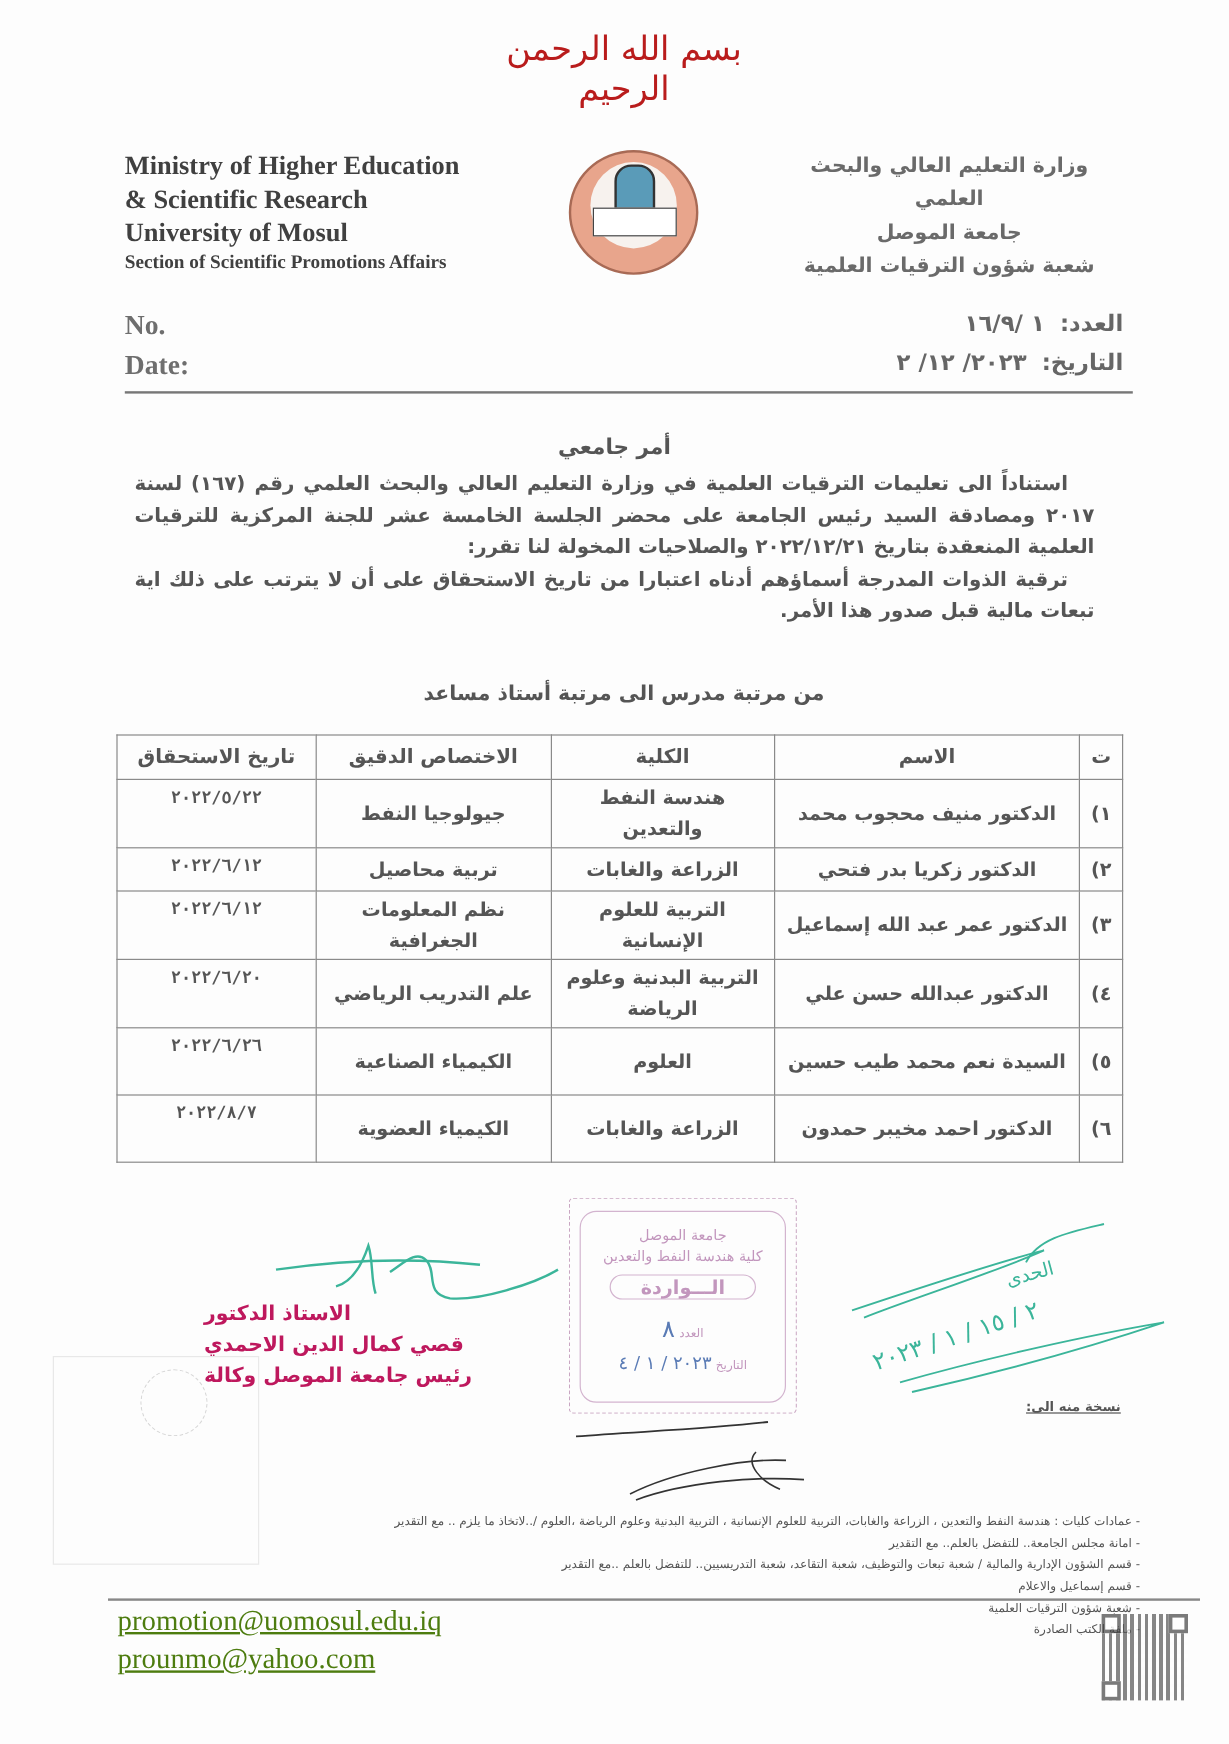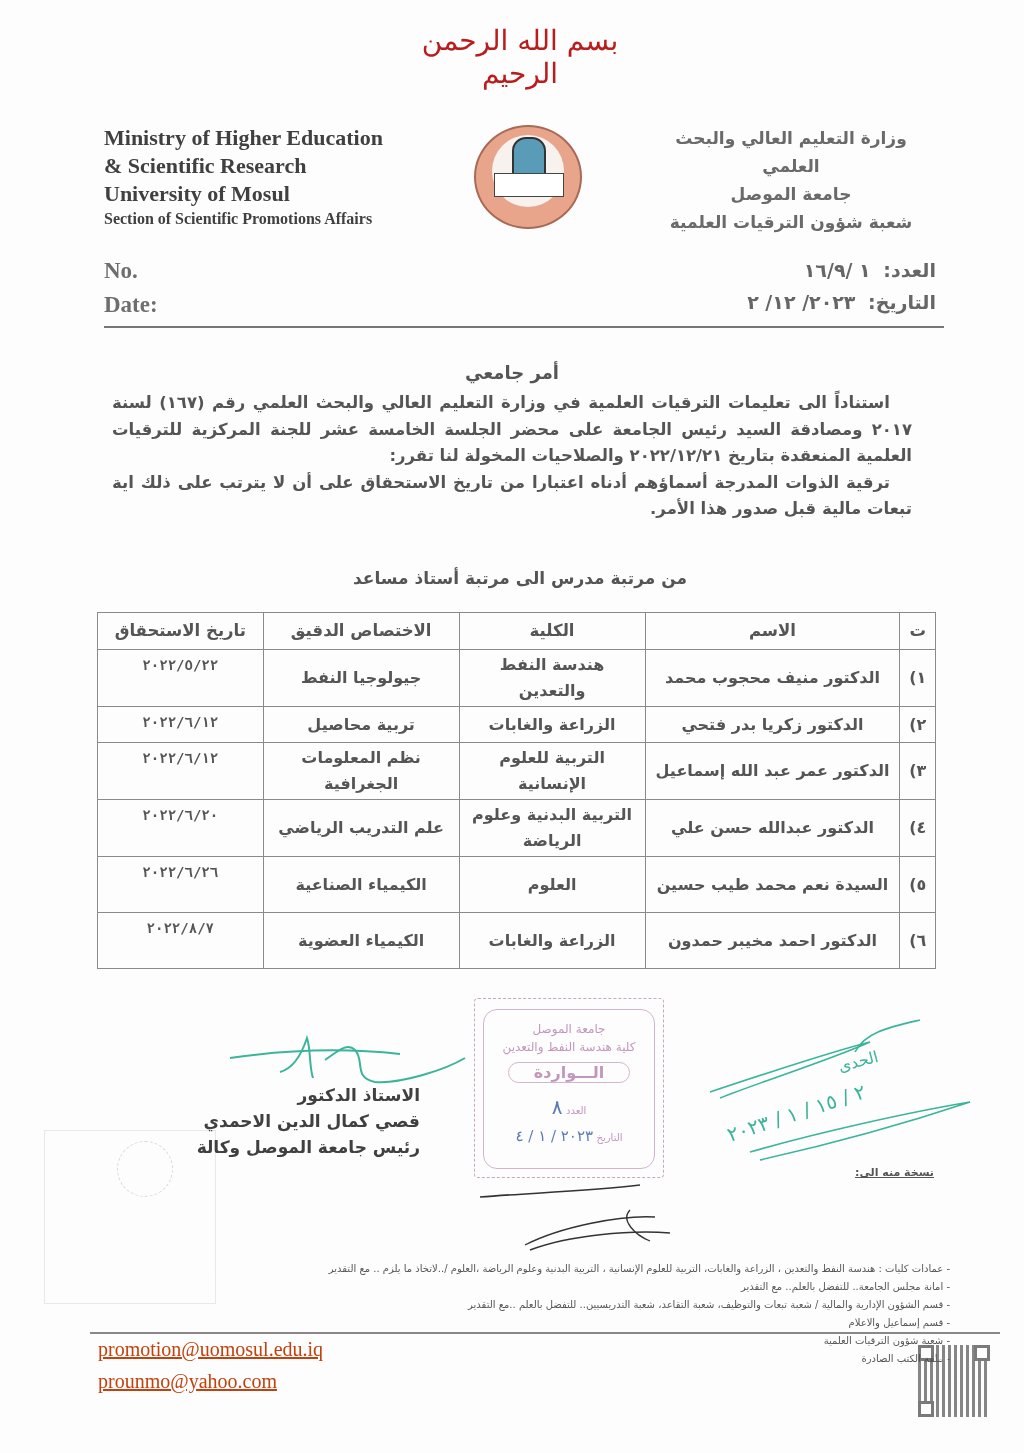--- a/index.html
+++ b/index.html
@@ -35,26 +35,26 @@
   .stamp-mid { left:474px; top:998px; width:188px; height:178px; border:1.5px dashed #c9a6c2; border-radius:4px; }
   .stamp-mid .inner { position:absolute; left:8px; top:10px; right:8px; bottom:8px; border:1.5px solid #d3b4cf; border-radius:14px; direction:rtl; text-align:center; color:#c296bd; font-size:11px; }
   .stamp-mid .line1 { margin-top:12px; font-size:12px; }
   .stamp-mid .line2 { font-size:12px; margin-top:4px; }
   .stamp-mid .badge { margin:8px auto 12px; width:120px; border:1.5px solid #d3b4cf; border-radius:14px; font-size:16px; font-weight:bold; }
   .stamp-mid .numrow { margin-top:10px; position:relative; height:22px; }
   .stamp-mid .handnum { color:#5a7bb5; font-size:20px; font-family:"DejaVu Serif", serif; }
   .stamp-mid .label { font-size:10px; }
   .stamp-left { left:44px; top:1130px; width:170px; height:172px; border:1px solid #e2e2e2; opacity:.75; }
   .stamp-left .circ { position:absolute; left:72px; top:10px; width:54px; height:54px; border-radius:50%; border:1px dashed #ccc; }
-  .sig-block { left:170px; top:1082px; width:250px; direction:rtl; text-align:right; font-weight:bold; color:#404040; font-size:17px; line-height:26px; }
+  .sig-block { left:170px; top:1082px; width:250px; direction:rtl; text-align:left; font-weight:bold; color:#be185d; font-size:17px; line-height:26px; }
   .cc-title { right:90px; top:1166px; direction:rtl; font-size:11px; font-weight:bold; color:#555; text-decoration:underline; }
   .cc-list { right:74px; top:1212px; width:820px; direction:rtl; font-size:10px; line-height:18px; color:#555;margin-top:48px; }
   .cc-list div { white-space:nowrap; }
   .hr-bottom { left:90px; top:1332px; width:910px; height:2px; background:#888; }
-  .email { left:98px; font-family:"Liberation Serif", serif; font-size:20px; color:#c2410c; text-decoration:underline; }
+  .email { left:98px; font-family:"Liberation Serif", serif; font-size:24px; color:#4d7c0f; text-decoration:underline; }
   .qr { left:918px; top:1345px; width:72px; height:72px; background:
         repeating-linear-gradient(90deg, #555 0 3px, transparent 3px 6px),
         repeating-linear-gradient(0deg, #fff 0 4px, transparent 4px 7px); opacity:.7; }
   .qr .f { position:absolute; width:16px; height:16px; border:3px solid #444; background:#fff; box-sizing:border-box; }
   .signature { position:absolute; pointer-events:none; }
 </style>
 </head>
 <body>
 
 <div class="abs basmala">بسم الله الرحمن الرحيم</div>

